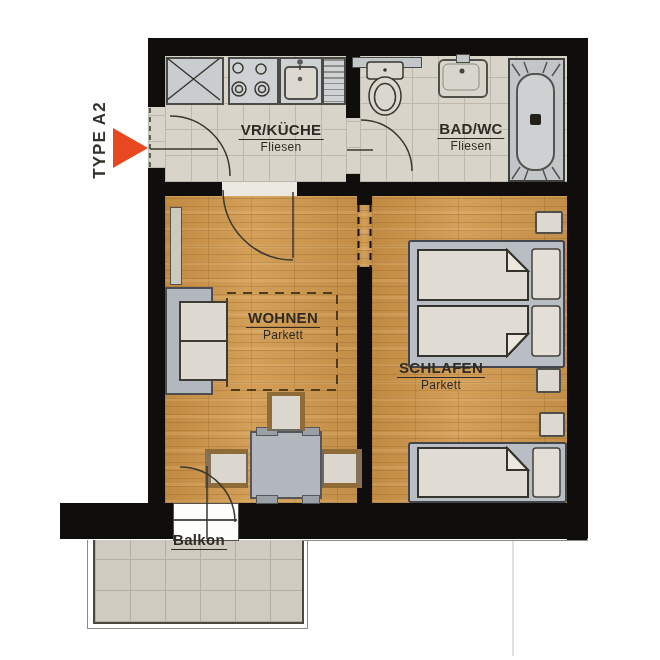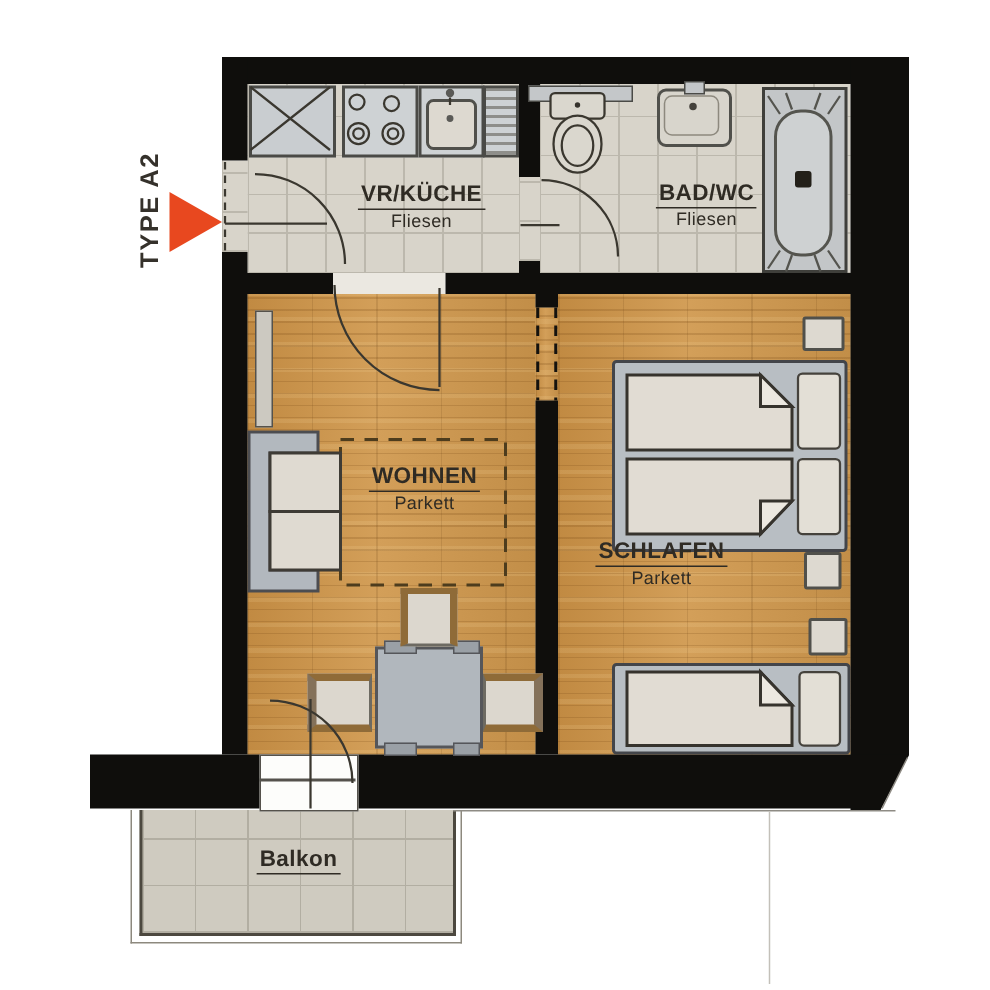--- a/index.html
+++ b/index.html
@@ -1,16 +1,16 @@
 <!DOCTYPE html>
 <html><head>
 <meta charset="utf-8">
 <style>
   html,body{margin:0;padding:0;background:#fff}
-  #plan{position:relative;width:660px;height:660px;background:#ffffff;overflow:hidden;
+  #plan{position:relative;width:588px;height:660px;background:#ffffff;overflow:hidden;
         font-family:"Liberation Sans",sans-serif}
   .abs{position:absolute}
   .wall{position:absolute;background:#0f0e0c}
   .tile{background-color:#d8d4ca;background-image:
     repeating-linear-gradient(90deg,#bcb8ad 0 1px,transparent 1px 26px),
     repeating-linear-gradient(0deg,#bcb8ad 0 1px,transparent 1px 26px)}
   .btile{background-color:#cfcbc0;background-image:
     repeating-linear-gradient(90deg,#b2aea2 0 1px,transparent 1px 35px),
     repeating-linear-gradient(0deg,#b2aea2 0 1px,transparent 1px 31px)}
   .wood{background-color:#c79349;background-image:
@@ -99,21 +99,21 @@
     <div class="fl">Fliesen</div>
   </div>
   <div class="rlabel" style="left:283px;top:309px">
     <span class="nm">WOHNEN</span>
     <div class="fl">Parkett</div>
   </div>
   <div class="rlabel" style="left:441px;top:359px">
     <span class="nm">SCHLAFEN</span>
     <div class="fl">Parkett</div>
   </div>
-  <div class="rlabel" style="left:199px;top:564px">
+  <div class="rlabel" style="left:199px;top:531px">
     <span class="nm">Balkon</span>
   </div>
 
   <div class="abs" style="left:52px;top:131px;width:96px;height:18px;line-height:18px;text-align:center;
               font-size:17px;font-weight:700;letter-spacing:1px;color:#35312b;transform:rotate(-90deg)">TYPE A2</div>
   <div class="abs" style="left:113px;top:128px;width:0;height:0;border-top:20px solid transparent;
               border-bottom:20px solid transparent;border-left:35px solid #e8481f"></div>
 
   <svg class="overlay" width="660" height="660" viewBox="0 0 660 660">
 

